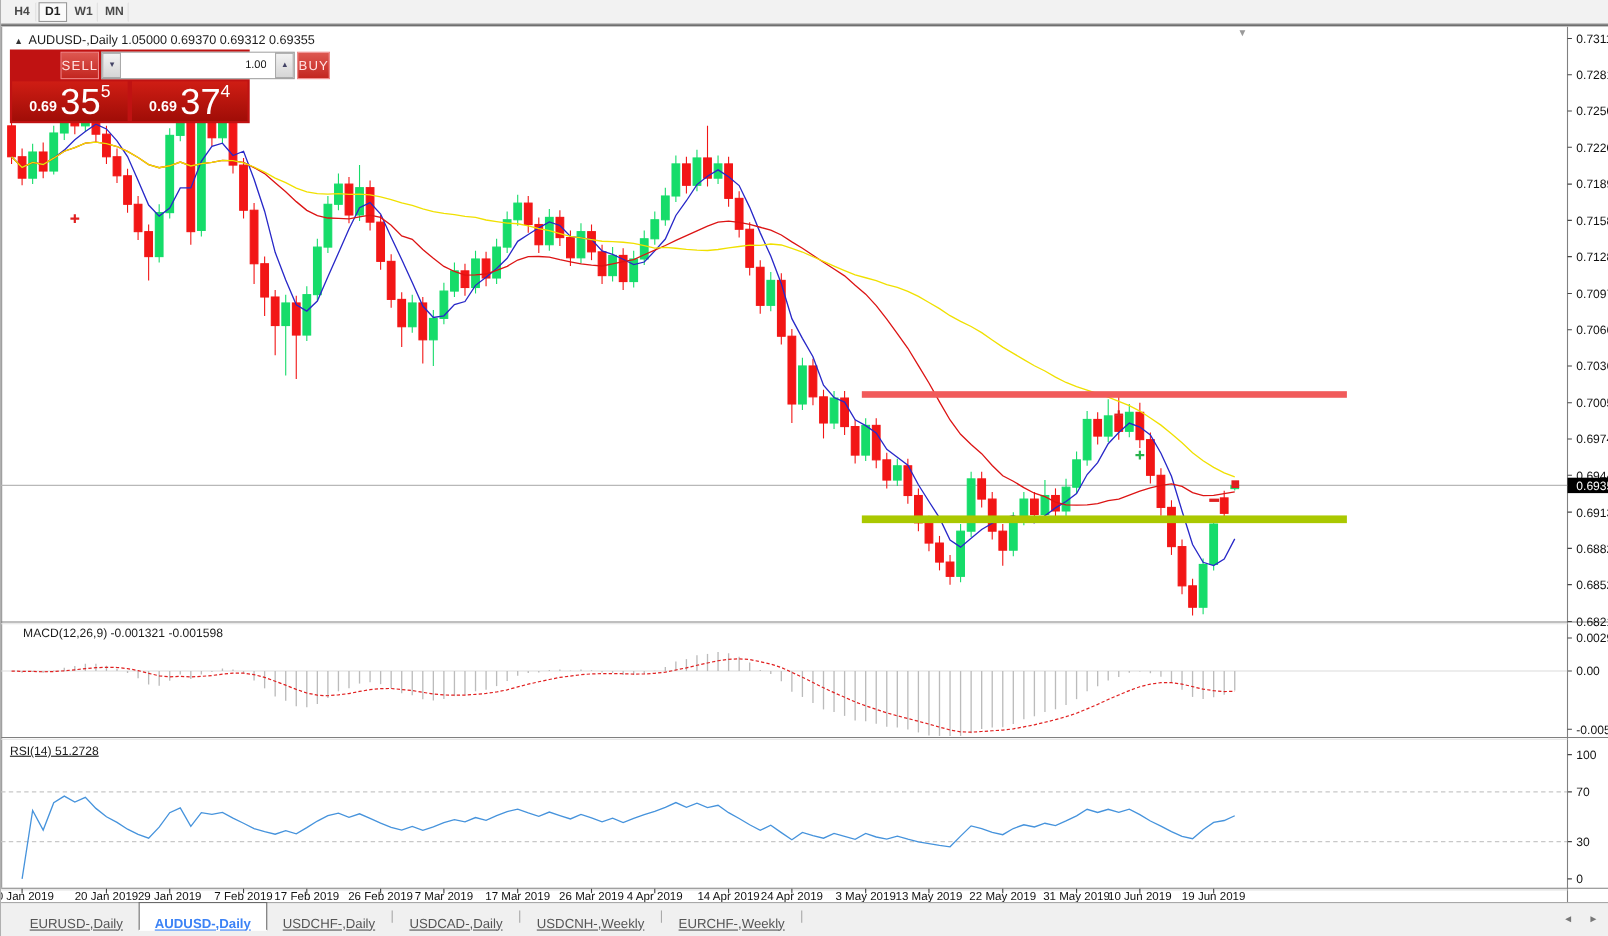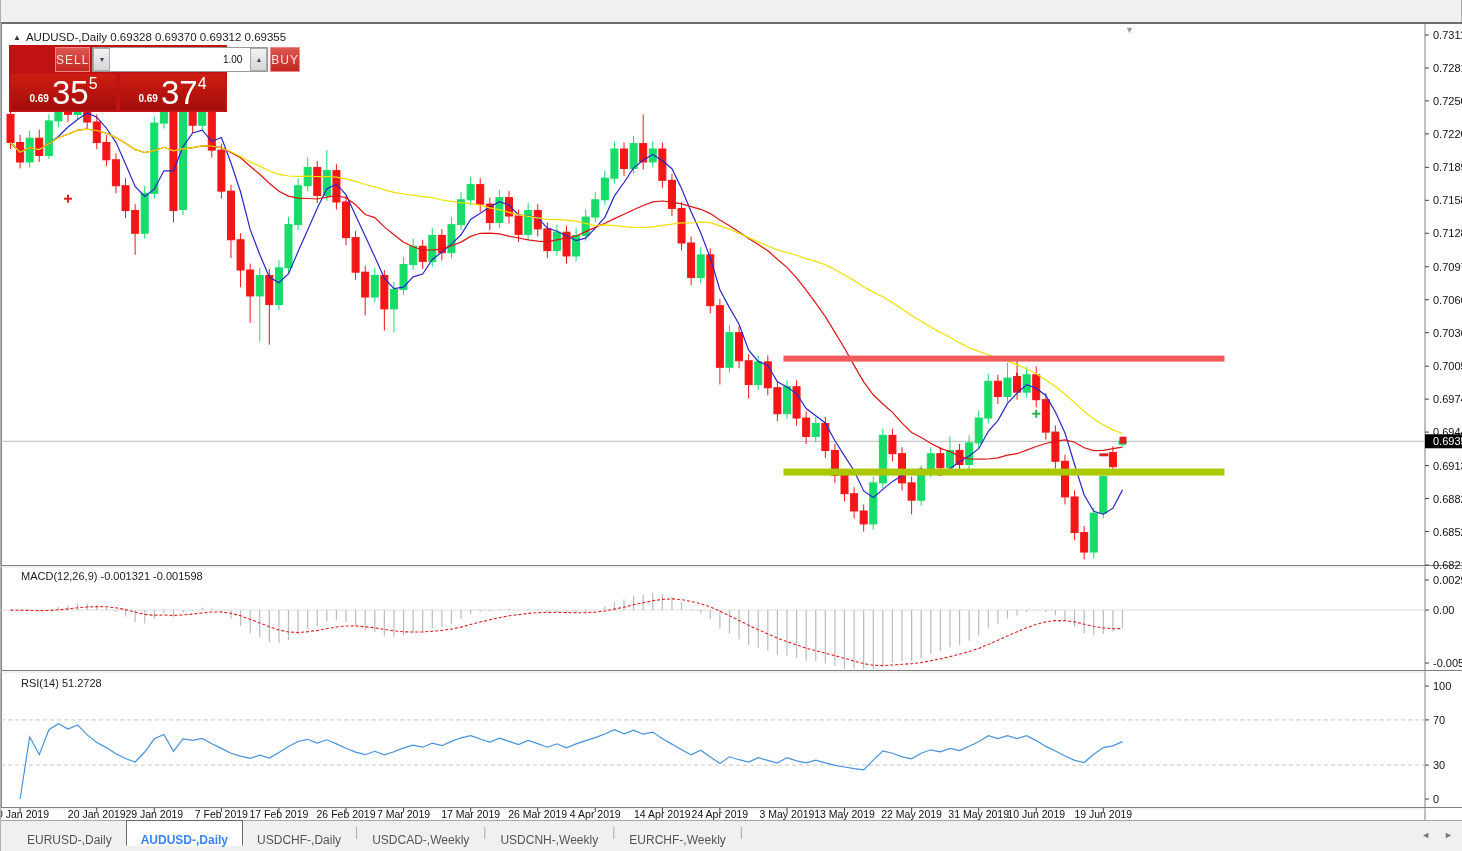--- a/index.html
+++ b/index.html
@@ -37,41 +37,47 @@
             background:linear-gradient(#dd5750,#c32620); border:1px solid #e88; cursor:default;
             display:flex; align-items:center; justify-content:center; }
   .tp-vol { flex:1; display:flex; border:1px solid #999; background:#fff; }
   .tp-spin { width:17px; background:linear-gradient(#f2f2f2,#d6d6d6); border:1px solid #aaa;
              font-size:7px; color:#446; display:flex; align-items:center; justify-content:center; }
   .tp-vol input { flex:1; border:none; outline:none; font-size:10px; text-align:right;
                   padding-right:8px; font-family:"Liberation Sans",sans-serif; color:#111; }
   .tp-row2 { display:flex; height:36px; gap:4px; margin-top:2px; }
   .tp-price { flex:1; background:linear-gradient(#cf1d14,#a00d07); color:#fff;
               display:flex; align-items:flex-end; justify-content:center; padding-bottom:2px; }
-  .tp-price .sm  { font-size:10px; font-weight:bold; margin:0 3px 4px 0; }
+  .tp-price .sm  { font-size:13px; font-weight:bold; margin:0 3px 4px 0; }
   .tp-price .big { font-size:33px; line-height:30px;margin-top:29px; }
   .tp-price .sup { font-size:16px; line-height:16px; align-self:flex-start; margin-top:2px; }
 
   
   .tabbar { position:absolute; left:0; top:820px; width:1462px; height:31px;
             background:#f0f0f0; border-top:1px solid #a8a8a8;
             display:flex; align-items:flex-start; padding-left:12px; }
   .tab { height:24px; padding:13px 14px 0 14px; font-size:12px; color:#555;
-         display:flex; align-items:center; cursor:default; white-space:nowrap; }
+         display:flex; align-items:center; cursor:default; white-space:nowrap;text-decoration:underline; }
   .tab.active { background:#fff; border:1px solid #6a6a6a; border-bottom:1px solid #fff;
                 color:#3b82f6; font-weight:bold; margin-top:-1px; height:26px; }
   .tab-sep { color:#aaa; font-size:12px; margin-top:4px; }
   .tab-scroll { position:absolute; right:10px; top:9px; display:flex; gap:14px;
                 font-size:9px; color:#777; }
 </style>
 </head>
 <body>
 
 <div class="window">
 
+  <div class="tf-toolbar">
+    <button class="tf-btn">H4</button>
+    <button class="tf-btn active">D1</button>
+    <button class="tf-btn">W1</button>
+    <button class="tf-btn">MN</button>
+  </div>
 
   <div class="chart-region">
     <svg id="chart-svg" width="1462" height="796" viewBox="0 0 1462 796">
         <g>
           <line x1="0.5" y1="0" x2="0.5" y2="783" stroke="#8a8a8a"></line>
           <line x1="1424" y1="0" x2="1424" y2="796" stroke="#808080"></line>
           <line x1="0" y1="541.5" x2="1462" y2="541.5" stroke="#808080"></line>
           <line x1="0" y1="543" x2="1424" y2="543" stroke="#e2e2e2"></line>
           <line x1="0" y1="646.5" x2="1462" y2="646.5" stroke="#808080"></line>
           <line x1="0" y1="648" x2="1424" y2="648" stroke="#e2e2e2"></line>
@@ -547,21 +553,21 @@
           <text x="977.7068965517242" y="794" font-size="10.5" fill="#111" text-anchor="middle">31 May 2019</text>
           <line x1="1035.2241379310344" y1="784" x2="1035.2241379310344" y2="788" stroke="#444"></line>
           <text x="1035.2241379310344" y="794" font-size="10.5" fill="#111" text-anchor="middle">10 Jun 2019</text>
           <line x1="1102.3275862068965" y1="784" x2="1102.3275862068965" y2="788" stroke="#444"></line>
           <text x="1102.3275862068965" y="794" font-size="10.5" fill="#111" text-anchor="middle">19 Jun 2019</text>
         </g>
       </svg>
 
     <div class="symbol-title">
       <span class="tri">▲</span>
-      <span>AUDUSD-,Daily  0.69328 0.69370 0.69312 0.69355</span>
+      <span>AUDUSD-,Daily  1.05000 0.69370 0.69312 0.69355</span>
     </div>
     <div class="collapse-arrow">▼</div>
 
     <div class="trade-panel">
       <div class="tp-row1">
         <button class="tp-btn">SELL</button>
         <div class="tp-vol">
           <div class="tp-spin">▼</div>
           <input value="1.00" style="">
           <div class="tp-spin">▲</div>
@@ -576,29 +582,29 @@
         </div>
         <div class="tp-price">
           <span class="sm">0.69</span>
           <span class="big">37</span>
           <span class="sup">4</span>
         </div>
       </div>
     </div>
 
     <div class="pane-label" style="left:8px; top:546px;padding-left:12px;">MACD(12,26,9) -0.001321 -0.001598</div>
-    <div class="pane-label" style="left:20px; top:653px;">RSI(14) 51.2728</div>
+    <div class="pane-label" style="left:8px; top:653px;text-decoration:underline;">RSI(14) 51.2728</div>
   </div>
 
   <div class="tabbar">
     <div class="tab">EURUSD-,Daily</div>
     <div class="tab active">AUDUSD-,Daily</div>
     <div class="tab">USDCHF-,Daily</div>
     <div class="tab-sep">|</div>
-    <div class="tab">USDCAD-,Weekly</div>
+    <div class="tab">USDCAD-,Daily</div>
     <div class="tab-sep">|</div>
     <div class="tab">USDCNH-,Weekly</div>
     <div class="tab-sep">|</div>
     <div class="tab">EURCHF-,Weekly</div>
     <div class="tab-sep">|</div>
     <div class="tab-scroll">
       <span>◄</span>
       <span>►</span>
     </div>
   </div>

